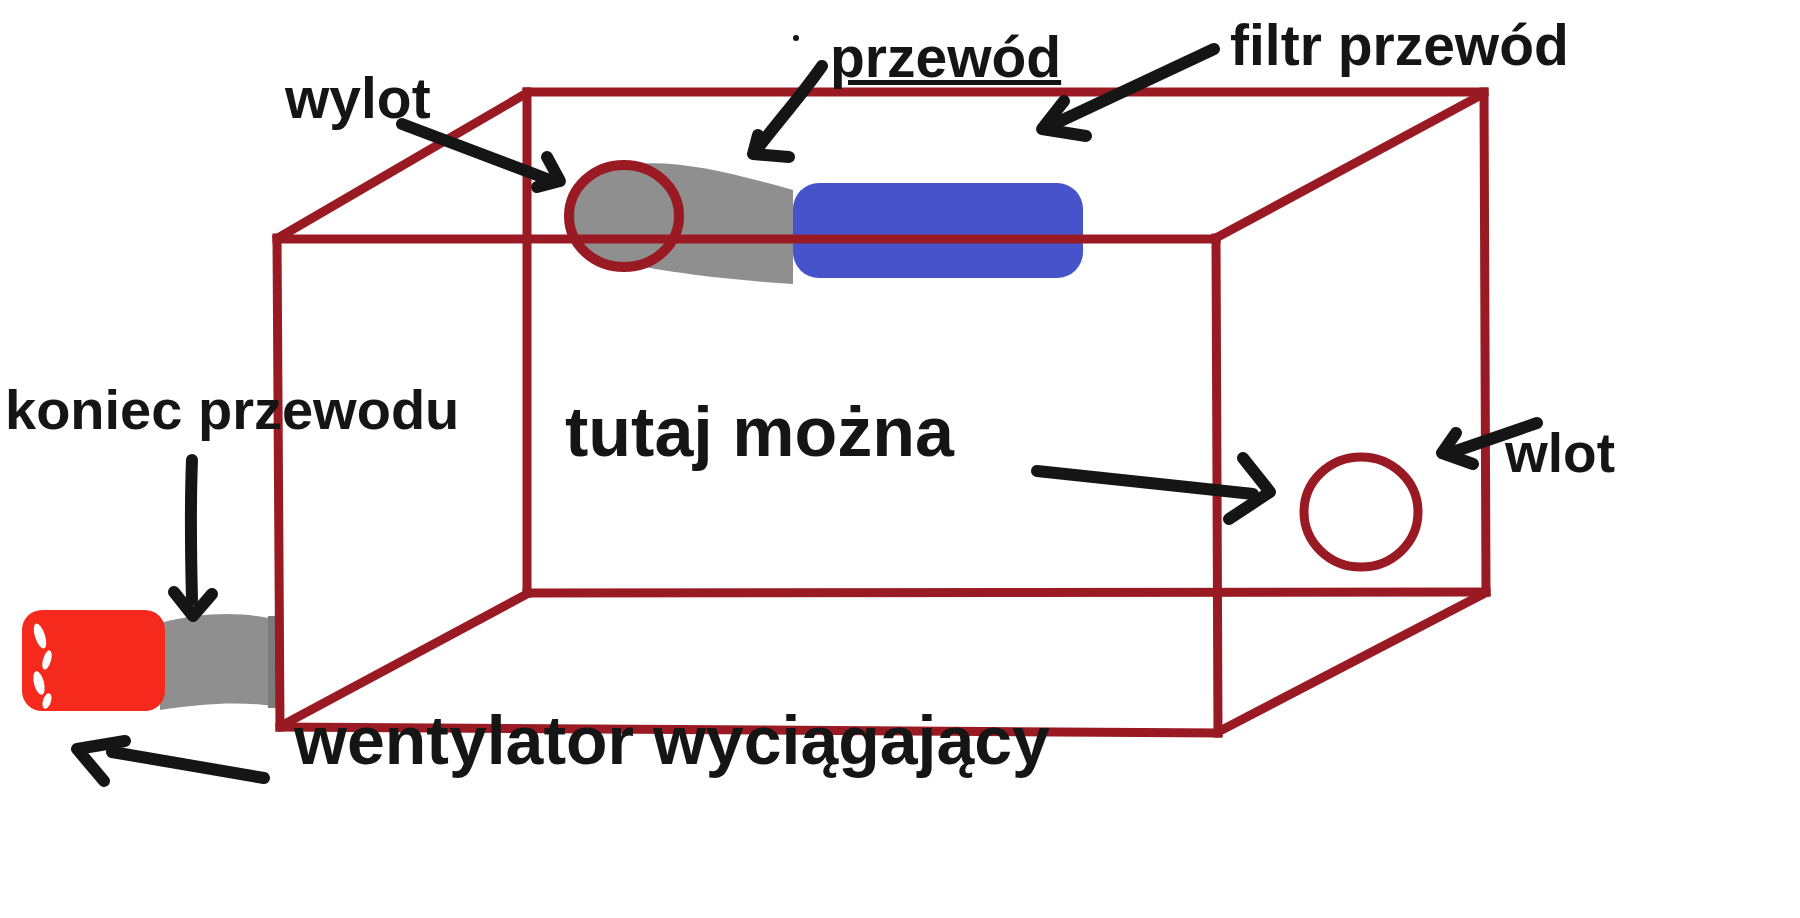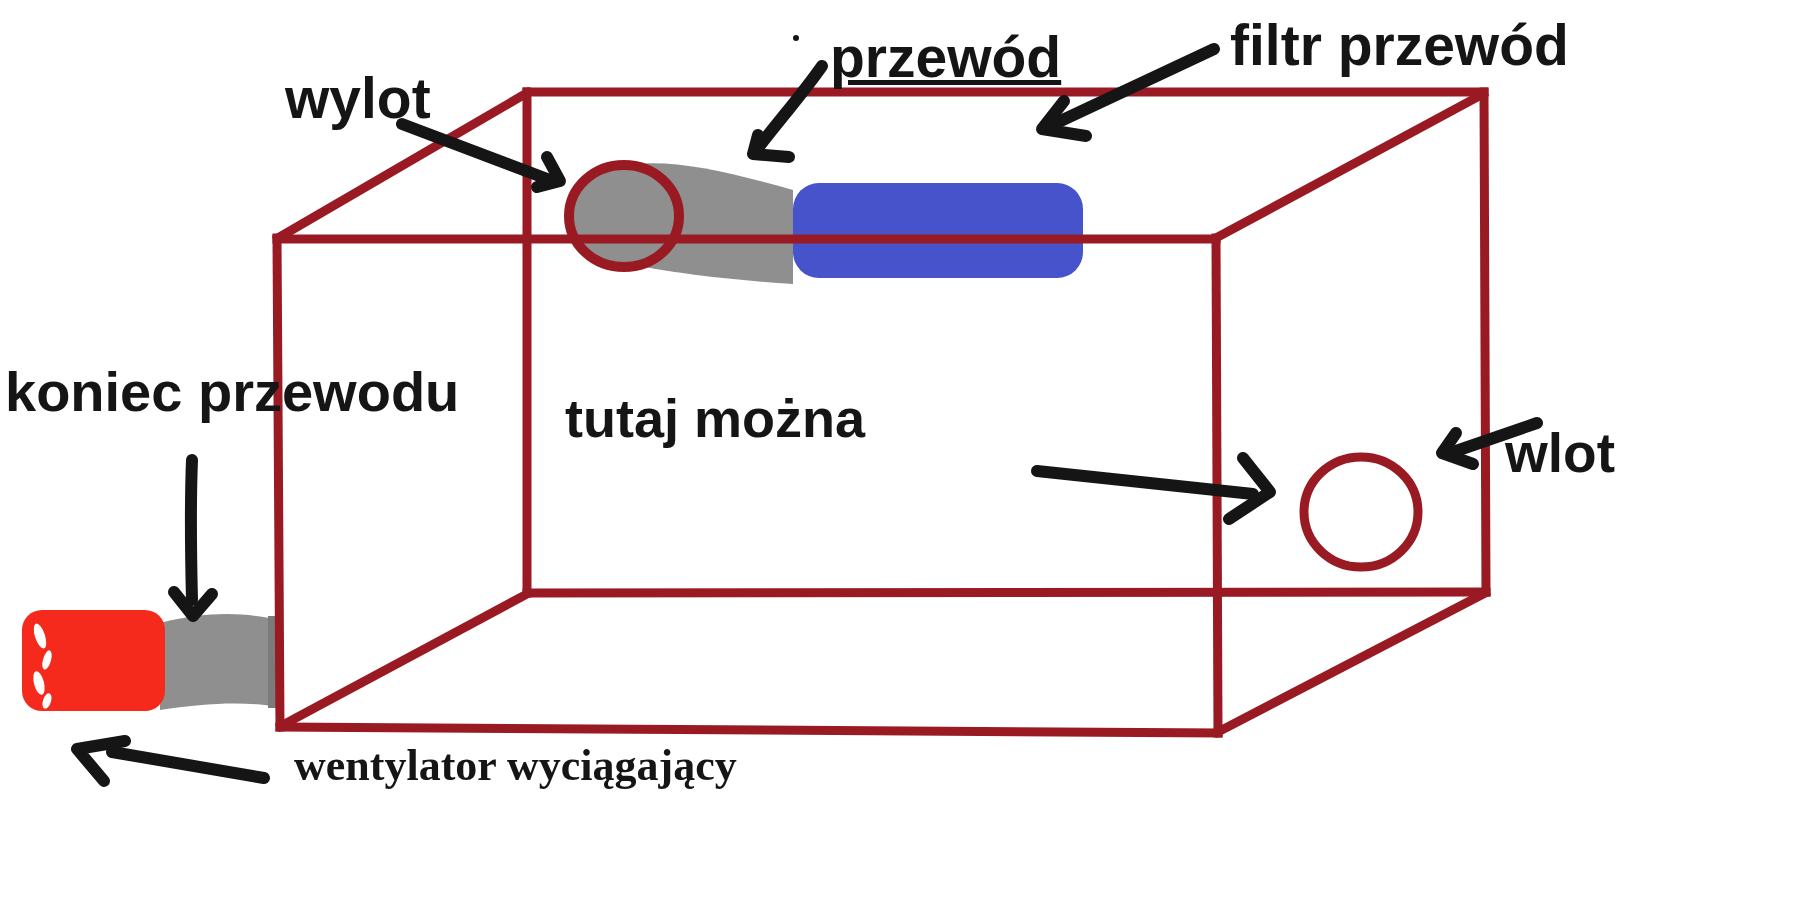--- a/index.html
+++ b/index.html
@@ -102,23 +102,23 @@
 
     <circle class="dot" cx="796" cy="38" r="3"></circle>
   </svg>
 
   <div class="label" style="left:285px;top:70px;font-size:57px;">wylot</div>
 
   <div class="label" style="left:830px;top:29px;font-size:57px;text-decoration:underline;">przewód</div>
 
   <div class="label" style="left:1230px;top:17px;font-size:57px;">filtr przewód</div>
 
-  <div class="label" style="left:5px;top:364px;font-size:56px;">koniec przewodu</div>
+  <div class="label" style="left:5px;top:382px;font-size:56px;">koniec przewodu</div>
 
   <div class="label" style="left:1505px;top:380px;font-size:55px;margin-top:46px;">wlot</div>
 
-  <div class="label" id="note-block" style="left:565px;top:383px;font-size:54px;line-height:71px;">
+  <div class="label" id="note-block" style="left:565px;top:397px;font-size:70px;line-height:71px;">
     <span class="note-line">tutaj można</span>
   </div>
 
-  <div class="label" style="left:294px;top:744px;font-size:44px;font-family:Liberation Serif, serif;">wentylator wyciągający</div>
+  <div class="label" style="left:294px;top:706px;font-size:68px;">wentylator wyciągający</div>
 
 </div>
 
 </body></html>

